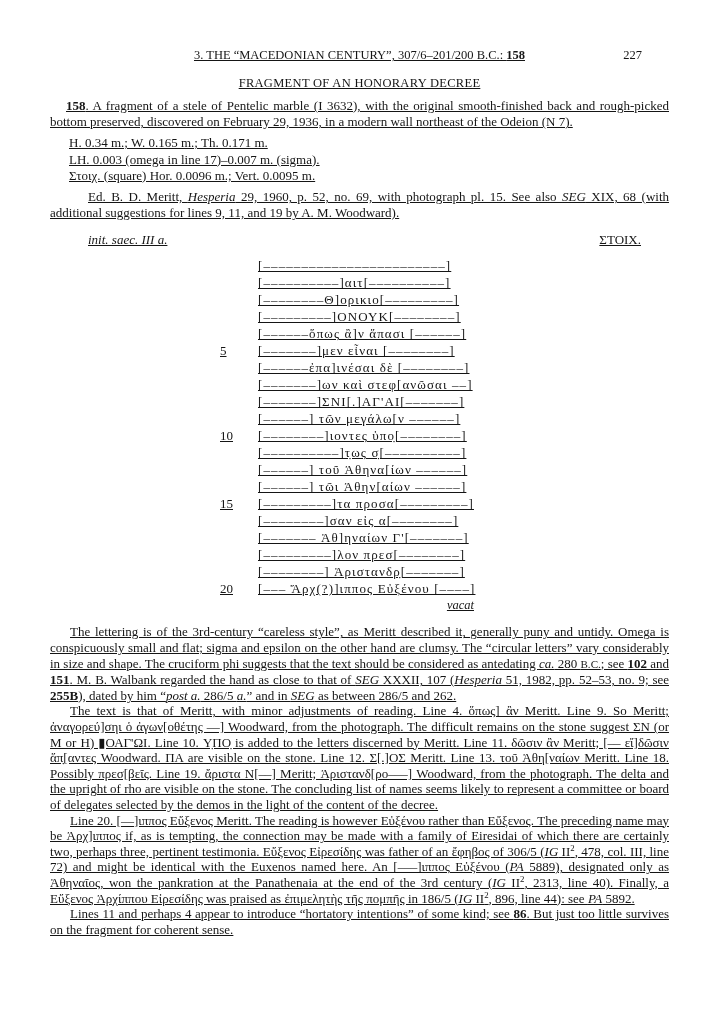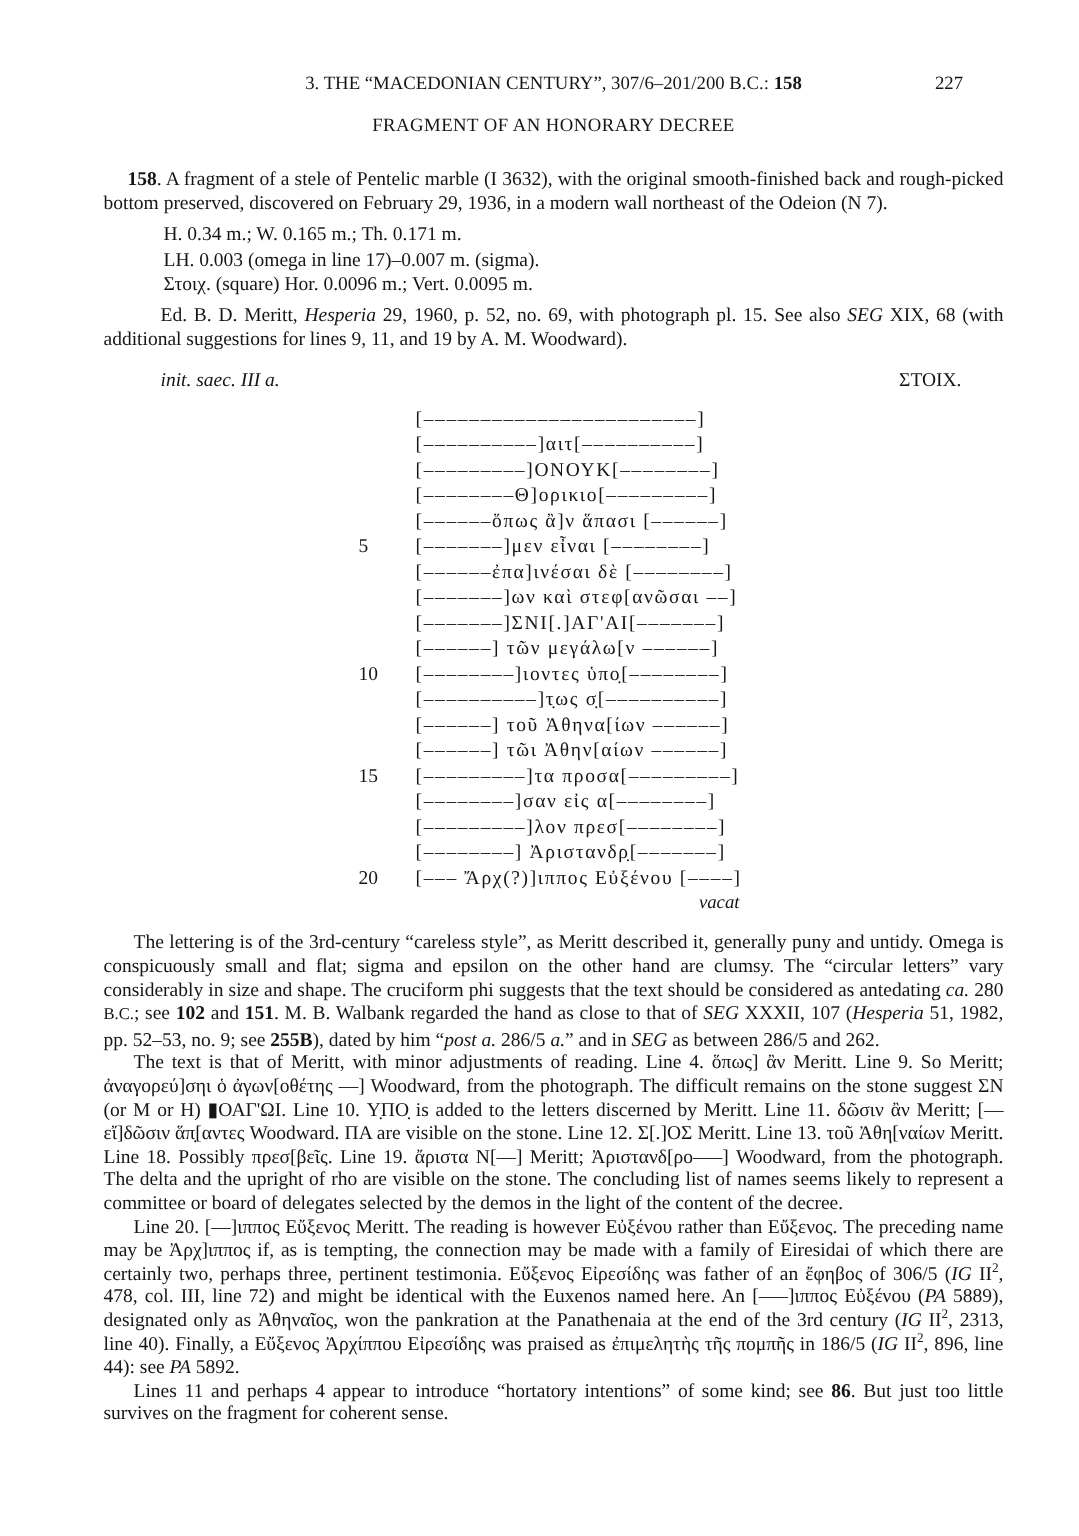--- a/index.html
+++ b/index.html
@@ -6,21 +6,22 @@
   body {
     width: 719px; height: 1024px;
     background: #ffffff;
     color: #151515;
     font-family: "Liberation Serif", "DejaVu Serif", serif;
     overflow: hidden;
   }
   .page {
     box-sizing: border-box;
     width: 719px; height: 724px;
-    padding: 48px 50px 0 69px;
+    padding: 48px 50px 0 50px;
+    text-decoration: underline;
   }
   
   .running-head {
     position: relative;
     text-align: center;
     font-size: 12.5px;
     line-height: 15px;
   }
   .page-number {
     position: absolute;
@@ -33,22 +34,22 @@
     margin-top: 13px;
     font-size: 12.5px;
     letter-spacing: 0.3px;
   }
   
   .para {
     font-size: 13px;
     line-height: 16.2px;
     text-align: justify;
   }
-  .intro { margin-top: 20px; text-indent: 16px; }
-  .metrics { margin-top: 5px; margin-left: 40px; font-size: 13px; line-height: 16.2px; }
+  .intro { margin-top: 7px; text-indent: 16px; }
+  .metrics { margin-top: 5px; margin-left: 19px; font-size: 13px; line-height: 16.2px; }
   .edition { margin-top: 5px; text-indent: 38px; }
   .date-row {
     margin-top: 11px;
     display: flex;
     justify-content: space-between;
     font-size: 13px;
     line-height: 16px;
   }
   .date-label { margin-left: 38px; font-style: italic; }
   .stoich-label { margin-right: 28px; margin-left: 48px; }
@@ -103,25 +104,25 @@
     <div class="ins-row">
         <span class="ins-num"></span>
         <span class="ins-text">[––––––––––––––––––––––––]</span>
       </div>
         <div class="ins-row">
         <span class="ins-num"></span>
         <span class="ins-text">[––––––––––]αιτ[––––––––––]</span>
       </div>
         <div class="ins-row">
         <span class="ins-num"></span>
-        <span class="ins-text">[–––––––––]ΟΝΟΥΚ[––––––––]</span>
+        <span class="ins-text">[––––––––Θ]ορικιο[–––––––––]</span>
       </div>
         <div class="ins-row">
         <span class="ins-num"></span>
-        <span class="ins-text">[––––––––Θ]ορικιο[–––––––––]</span>
+        <span class="ins-text">[–––––––––]ΟΝΟΥΚ[––––––––]</span>
       </div>
         <div class="ins-row">
         <span class="ins-num"></span>
         <span class="ins-text">[––––––ὅπως ἂ]ν ἅπασι [––––––]</span>
       </div>
         <div class="ins-row">
         <span class="ins-num">5</span>
         <span class="ins-text">[–––––––]μεν εἶναι [––––––––]</span>
       </div>
         <div class="ins-row">
@@ -159,20 +160,24 @@
         <div class="ins-row">
         <span class="ins-num">15</span>
         <span class="ins-text">[–––––––––]τα προσα[–––––––––]</span>
       </div>
         <div class="ins-row">
         <span class="ins-num"></span>
         <span class="ins-text">[––––––––]σαν εἰς α[––––––––]</span>
       </div>
         <div class="ins-row">
         <span class="ins-num"></span>
+        <span class="ins-text">[––––––– Ἀθ]ηναίων Γ'[–––––––]</span>
+      </div>
+        <div class="ins-row">
+        <span class="ins-num"></span>
         <span class="ins-text">[–––––––––]λον πρεσ[––––––––]</span>
       </div>
         <div class="ins-row">
         <span class="ins-num"></span>
         <span class="ins-text">[––––––––] Ἀριστανδρ̣[–––––––]</span>
       </div>
         <div class="ins-row">
         <span class="ins-num">20</span>
         <span class="ins-text">[––– Ἄρχ(?)]ιππος Εὐξένου [––––]</span>
       </div>

